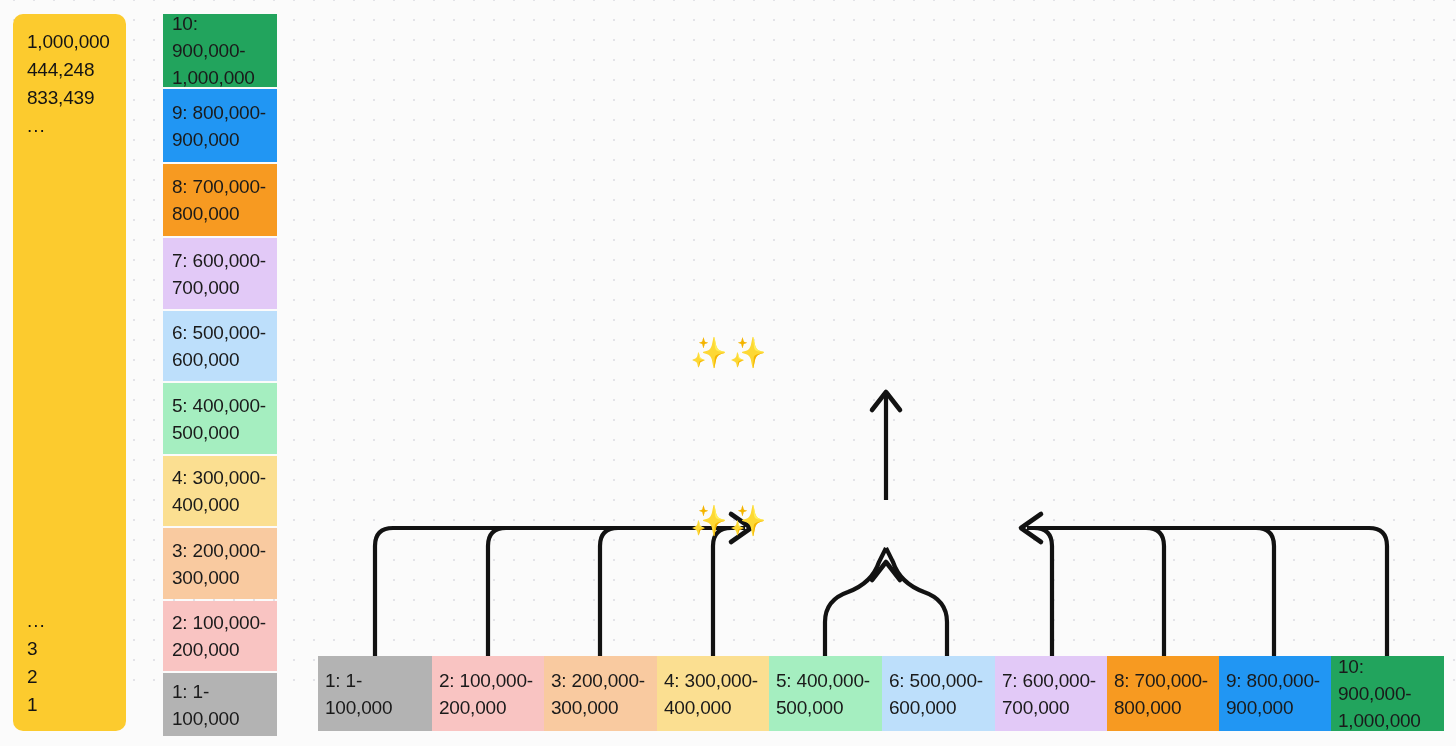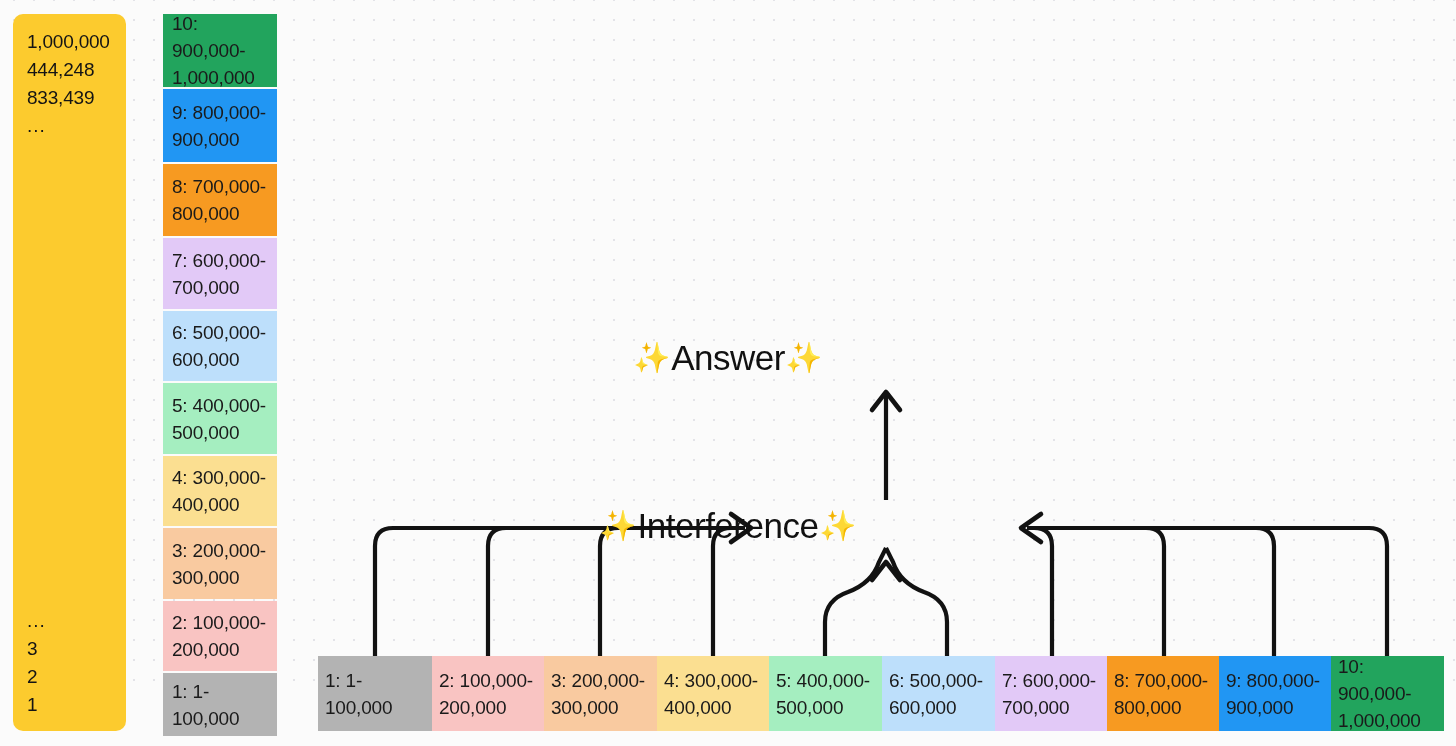--- a/index.html
+++ b/index.html
@@ -170,27 +170,25 @@
 
     <path d="M1052,656 L1052,546 Q1052,528 1034,528 L1027,528"></path>
     <path d="M1164,656 L1164,546 Q1164,528 1146,528 L1027,528"></path>
     <path d="M1274,656 L1274,546 Q1274,528 1256,528 L1027,528"></path>
     <path d="M1387,656 L1387,546 Q1387,528 1369,528 L1027,528"></path>
     <polyline class="head" points="1041,514 1021,528 1041,542"></polyline>
   </svg>
 
   <div id="answer-label" class="centerlabel">
     <span class="spark left">✨</span>
-    <span>Answer</span>
     <span class="spark right">✨</span>
   </div>
 
   <div id="interference-label" class="centerlabel">
     <span class="spark left">✨</span>
-    <span>Interference</span>
     <span class="spark right">✨</span>
   </div>
 
   <div class="bottomrow">
     <div class="node" style="left:318px;width:114px;background:#b3b3b3"><span>1: 1-100,000</span></div>
     <div class="node" style="left:432px;width:113px;background:#f9c4c2"><span>2: 100,000-200,000</span></div>
     <div class="node" style="left:544px;width:113px;background:#f9caa0"><span>3: 200,000-300,000</span></div>
     <div class="node" style="left:657px;width:113px;background:#fbdf91"><span>4: 300,000-400,000</span></div>
     <div class="node" style="left:769px;width:113px;background:#a5eec0"><span>5: 400,000-500,000</span></div>
     <div class="node" style="left:882px;width:113px;background:#bddffb"><span>6: 500,000-600,000</span></div>

